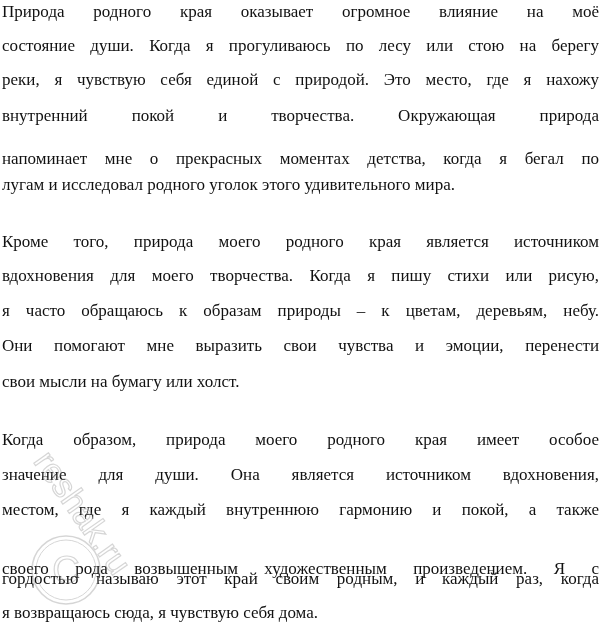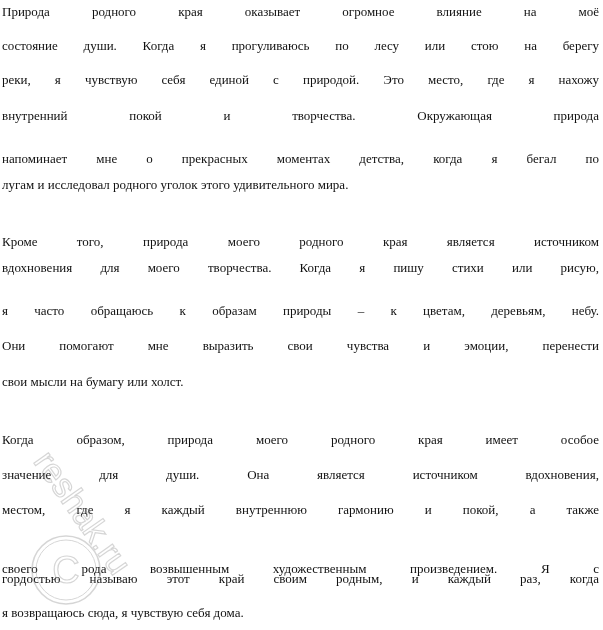--- a/index.html
+++ b/index.html
@@ -4,21 +4,21 @@
 <style>
   html, body { margin: 0; padding: 0; background: #ffffff; }
   body {
     width: 603px; height: 630px; overflow: hidden; position: relative;
     font-family: "Liberation Serif", "DejaVu Serif", serif;
     color: #111111;
   }
   .page { position: absolute; left: 0; top: 0; width: 603px; }
   .line {
     position: absolute; left: 2px; width: 597px;
-    font-size: 13px; line-height: 24px; height: 24px;
+    font-size: 17px; line-height: 24px; height: 24px;
     white-space: nowrap;
     text-align: justify; text-align-last: justify;
   }
   .line.last { text-align-last: left; }
   .watermark {
     position: absolute; left: 18px; top: 440px; width: 140px; height: 190px;
     pointer-events: none; opacity: 0.35;
   }
 </style>
 </head>
@@ -30,21 +30,21 @@
     <div class="line" style="top:0px">Природа родного края оказывает огромное влияние на моё</div>
     <div class="line" style="top:34px">состояние души. Когда я прогуливаюсь по лесу или стою на берегу</div>
     <div class="line" style="top:68px">реки, я чувствую себя единой с природой. Это место, где я нахожу</div>
     <div class="line" style="top:104px">внутренний покой и творчества. Окружающая природа</div>
     <div class="line" style="top:147px">напоминает мне о прекрасных моментах детства, когда я бегал по</div>
     <div class="line last" style="top:173px">лугам и исследовал родного уголок этого удивительного мира.</div>
   </div>
 
   <div>
     <div class="line" style="top:230px">Кроме того, природа моего родного края является источником</div>
-    <div class="line" style="top:256px">вдохновения для моего творчества. Когда я пишу стихи или рисую,</div>
+    <div class="line" style="top:264px">вдохновения для моего творчества. Когда я пишу стихи или рисую,</div>
     <div class="line" style="top:299px">я часто обращаюсь к образам природы – к цветам, деревьям, небу.</div>
     <div class="line" style="top:334px">Они помогают мне выразить свои чувства и эмоции, перенести</div>
     <div class="line last" style="top:370px">свои мысли на бумагу или холст.</div>
   </div>
 
   <div>
     <div class="line" style="top:428px">Когда образом, природа моего родного края имеет особое</div>
     <div class="line" style="top:463px">значение для души. Она является источником вдохновения,</div>
     <div class="line" style="top:498px">местом, где я каждый внутреннюю гармонию и покой, а также</div>
     <div class="line" style="top:557px">своего рода возвышенным художественным произведением. Я с</div>

